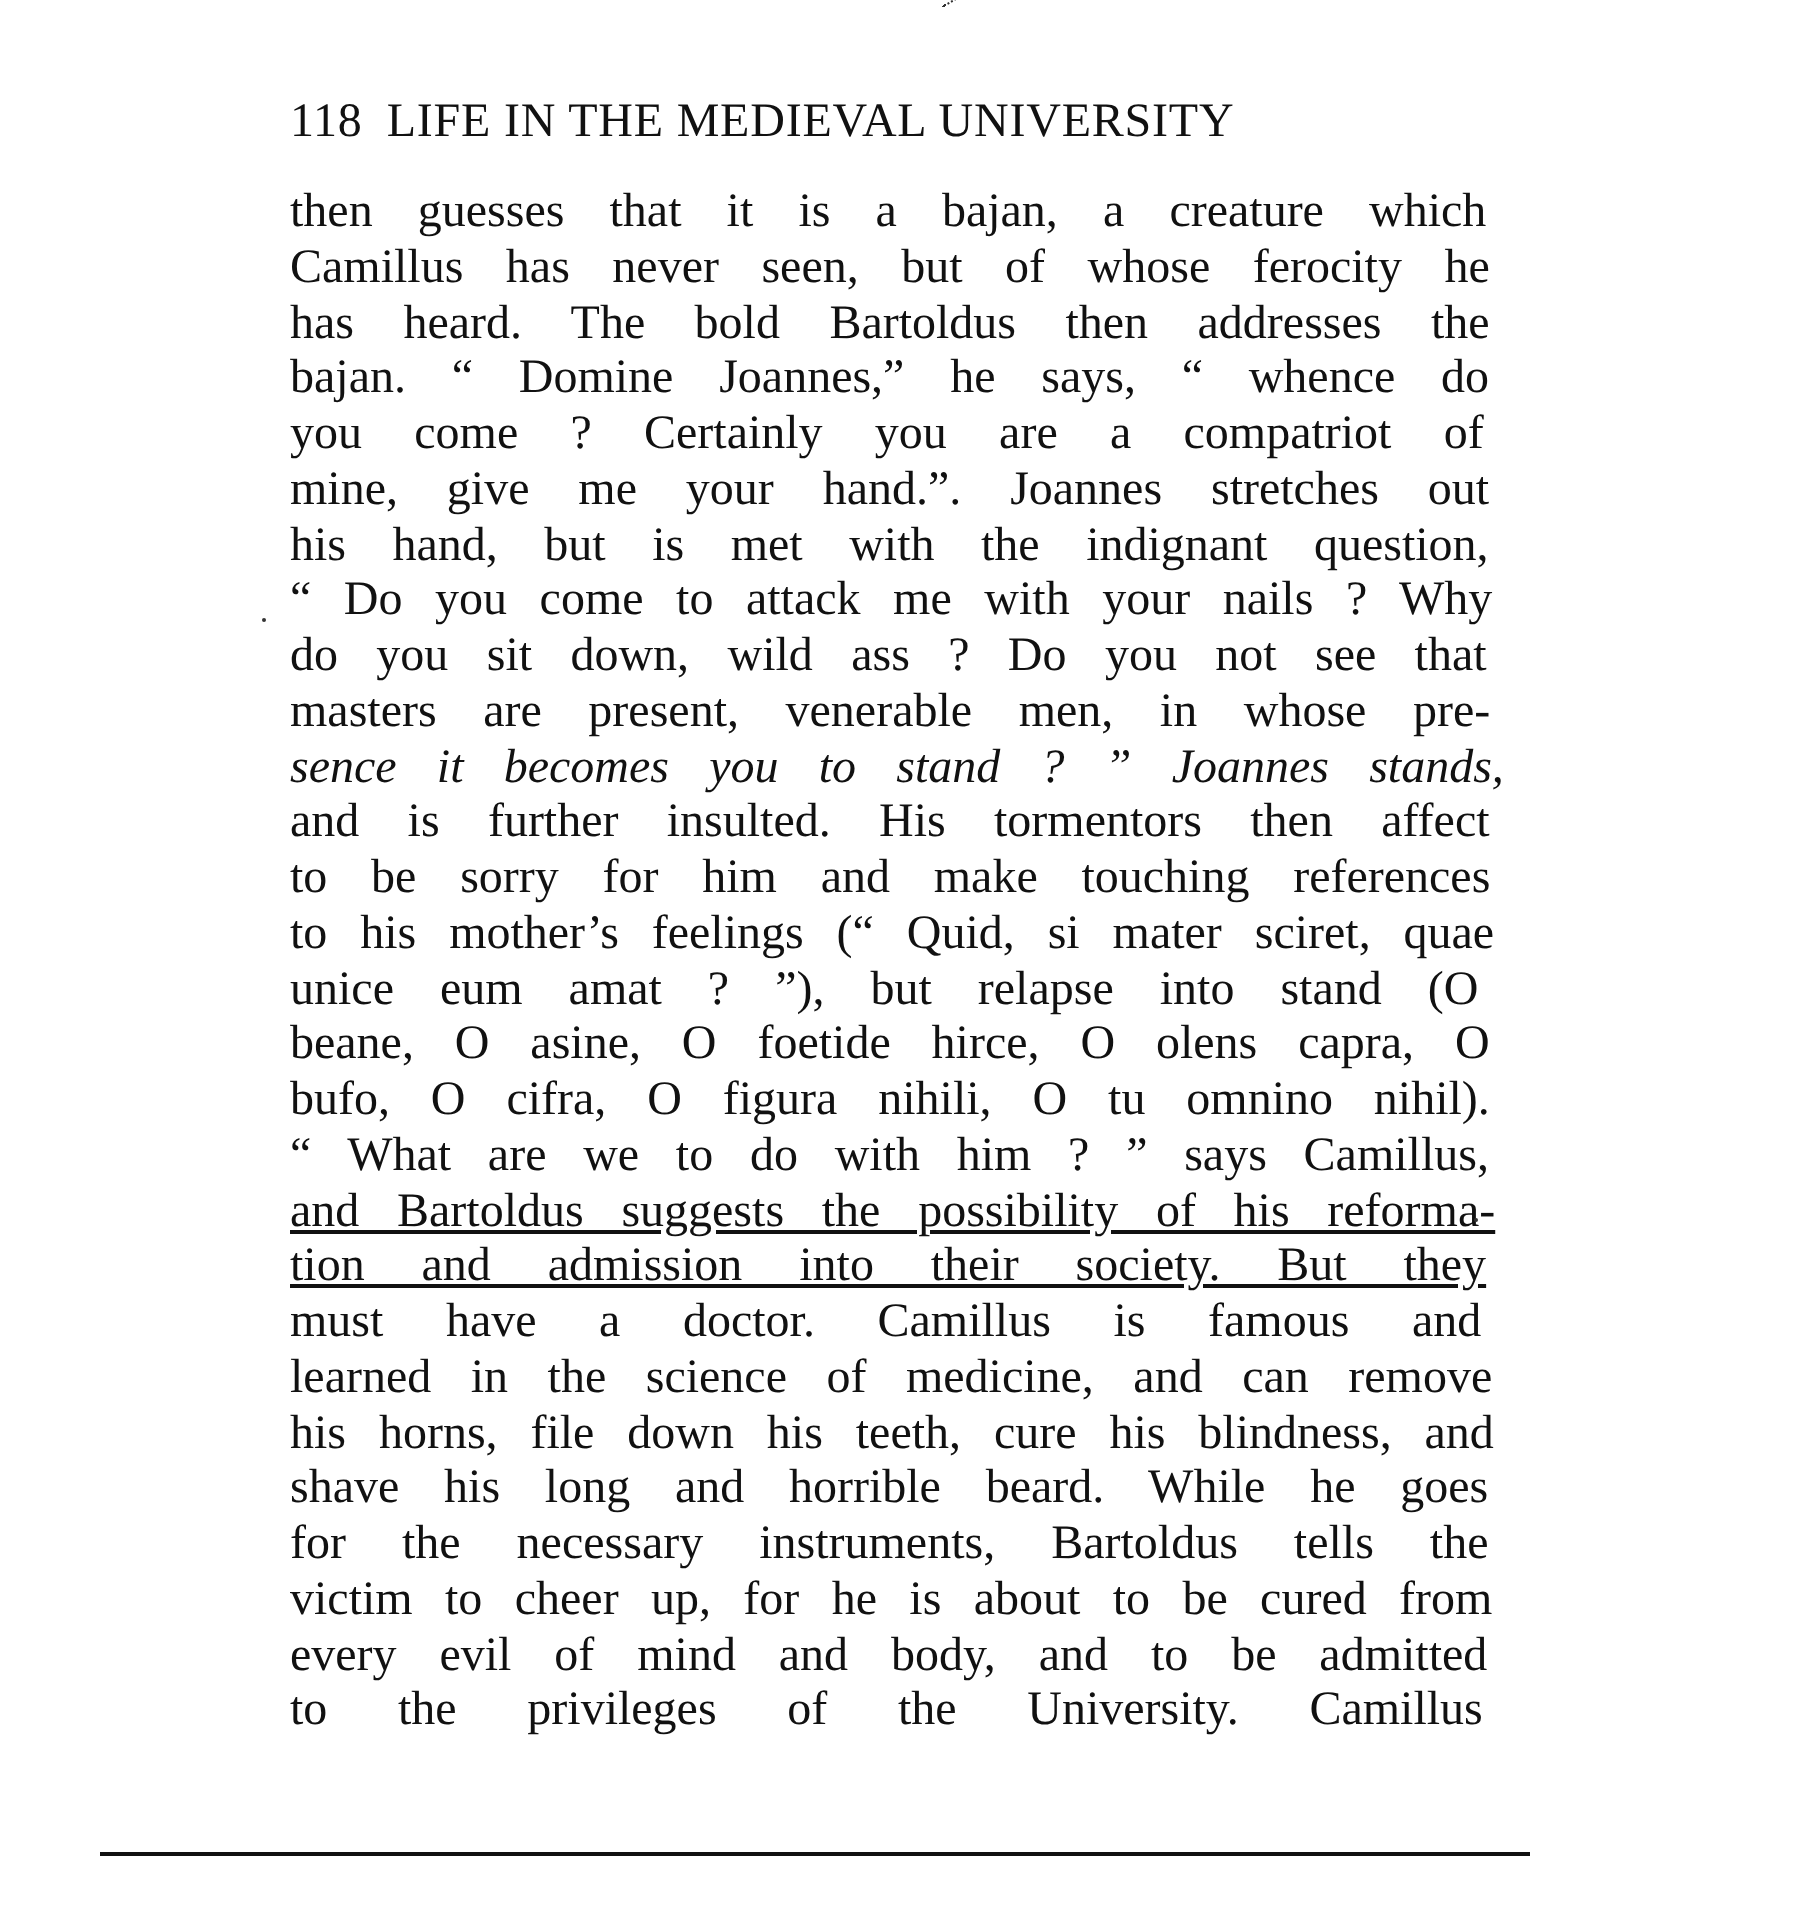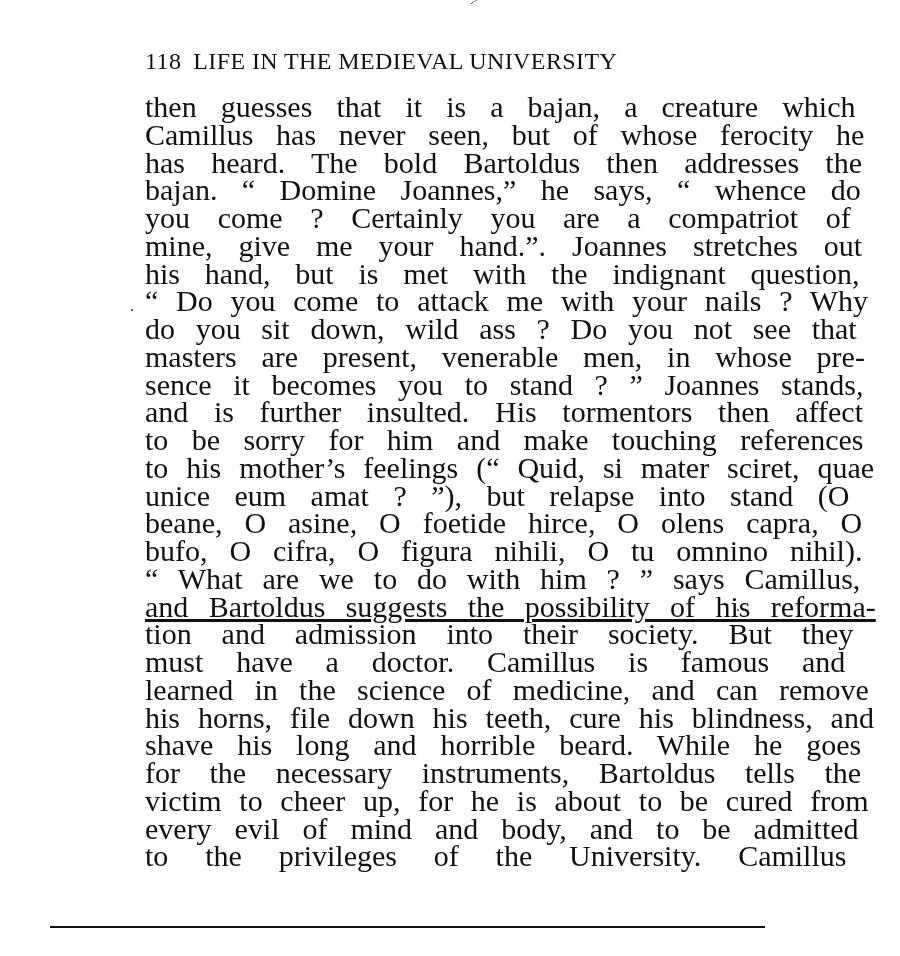--- a/index.html
+++ b/index.html
@@ -40,21 +40,21 @@
     }
     .running-head .page-number {
       margin-right: 12px;
     }
     .body-text {
       position: absolute;
       left: 145px;
       top: 93px;
       width: 568px;
       font-family: "Liberation Serif", "DejaVu Serif", serif;
-      font-size: 30px;
+      font-size: 24px;
     }
     .line {
       display: block;
       height: 27.75px;
       line-height: 27.75px;
       white-space: nowrap;
       text-align: justify;
       text-align-last: justify;
     }
     .line.last {
@@ -90,30 +90,30 @@
     <span class="line" style="text-align: left; text-align-last: left; display: block; width: auto; word-spacing: 16.5556px;">then guesses that it is a bajan, a creature which</span>
     <span class="line" style="text-align: left; text-align-last: left; display: block; width: auto; word-spacing: 15.25px;">Camillus has never seen, but of whose ferocity he</span>
     <span class="line" style="text-align: left; text-align-last: left; display: block; width: auto; word-spacing: 18.7143px;">has heard.  The bold Bartoldus then addresses the</span>
     <span class="line" style="text-align: right; text-align-last: left; display: block; width: auto; word-spacing: 16.875px;">bajan.  “ Domine Joannes,” he says, “ whence do</span>
     <span class="line" style="text-align: left; text-align-last: left; display: block; width: auto; word-spacing: 20.125px;">you come ?  Certainly you are a compatriot of</span>
     <span class="line" style="text-align: left; text-align-last: left; display: block; width: auto; word-spacing: 18.4286px;">mine, give me your hand.”.  Joannes stretches out</span>
     <span class="line" style="text-align: left; text-align-last: left; display: block; width: auto; word-spacing: 17.25px;">his hand, but is met with the indignant question,</span>
     <span class="line" style="text-align: left; text-align-last: left; display: block; width: auto; word-spacing: 10.2727px;">“ Do you come to attack me with your nails ?   Why</span>
     <span class="line" style="text-align: left; text-align-last: left; display: block; width: auto; word-spacing: 13.1818px;">do you sit down, wild ass ?  Do you not see that</span>
     <span class="line" style="text-align: left; text-align-last: left; display: block; width: auto; word-spacing: 17.2857px;">masters are present, venerable men, in whose pre-</span>
-    <span class="line" style="text-align: right; text-align-last: left; display: block; width: auto; word-spacing: 14.1111px;">sence it becomes you to stand ? ”  Joannes stands,</span>
+    <span class="line" style="text-align: right; text-align-last: left; display: block; width: auto; word-spacing: 14.1111px; font-style: italic;">sence it becomes you to stand ? ”  Joannes stands,</span>
     <span class="line" style="text-align: right; text-align-last: left; display: block; width: auto; word-spacing: 18.1429px;">and is further insulted.  His tormentors then affect</span>
     <span class="line" style="text-align: left; text-align-last: left; display: block; width: auto; word-spacing: 15.875px;">to be sorry for him and make touching references</span>
     <span class="line" style="text-align: left; text-align-last: left; display: block; width: auto; word-spacing: 10.4444px;">to his mother’s feelings (“ Quid, si mater sciret, quae</span>
     <span class="line" style="text-align: left; text-align-last: left; display: block; width: auto; word-spacing: 17px;">unice eum amat ? ”), but relapse into stand (O</span>
     <span class="line" style="text-align: left; text-align-last: left; display: block; width: auto; word-spacing: 14.4444px;">beane, O asine, O foetide hirce, O olens capra, O</span>
     <span class="line" style="text-align: left; text-align-last: left; display: block; width: auto; word-spacing: 14.4444px;">bufo, O cifra, O figura nihili, O tu omnino nihil).</span>
     <span class="line" style="text-align: left; text-align-last: left; display: block; width: auto; word-spacing: 12.3636px;">“ What are we to do with him ? ”  says Camillus,</span>
     <span class="line" style="text-align: left; text-align-last: left; display: block; width: auto; word-spacing: 12.8571px; text-decoration: underline;">and Bartoldus suggests the possibility of his reforma-</span>
-    <span class="line" style="text-align: left; text-align-last: left; display: block; width: auto; word-spacing: 22.4286px;">tion and admission into their society.  But they</span>
+    <span class="line" style="text-align: left; text-align-last: left; display: block; width: auto; word-spacing: 22.4286px; text-decoration: underline;">tion and admission into their society.  But they</span>
     <span class="line" style="text-align: left; text-align-last: left; display: block; width: auto; word-spacing: 25.2857px;">must have a doctor.  Camillus is famous and</span>
     <span class="line" style="text-align: left; text-align-last: left; display: block; width: auto; word-spacing: 13.75px;">learned in the science of medicine, and can remove</span>
     <span class="line" style="text-align: left; text-align-last: left; display: block; width: auto; word-spacing: 10.4444px;">his horns, file down his teeth, cure his blindness, and</span>
     <span class="line" style="text-align: right; text-align-last: left; display: block; width: auto; word-spacing: 16.375px;">shave his long and horrible beard.  While he goes</span>
     <span class="line" style="text-align: left; text-align-last: left; display: block; width: auto; word-spacing: 22px;">for the necessary instruments, Bartoldus tells the</span>
     <span class="line" style="text-align: right; text-align-last: left; display: block; width: auto; word-spacing: 10.1818px;">victim to cheer up, for he is about to be cured from</span>
     <span class="line" style="text-align: left; text-align-last: left; display: block; width: auto; word-spacing: 15.4444px;">every evil of mind and body, and to be admitted</span>
     <span class="line last" style="text-align: left; text-align-last: left; display: block; width: auto; word-spacing: 29.3333px;">to the privileges of the University.  Camillus</span>
   </div>
 

